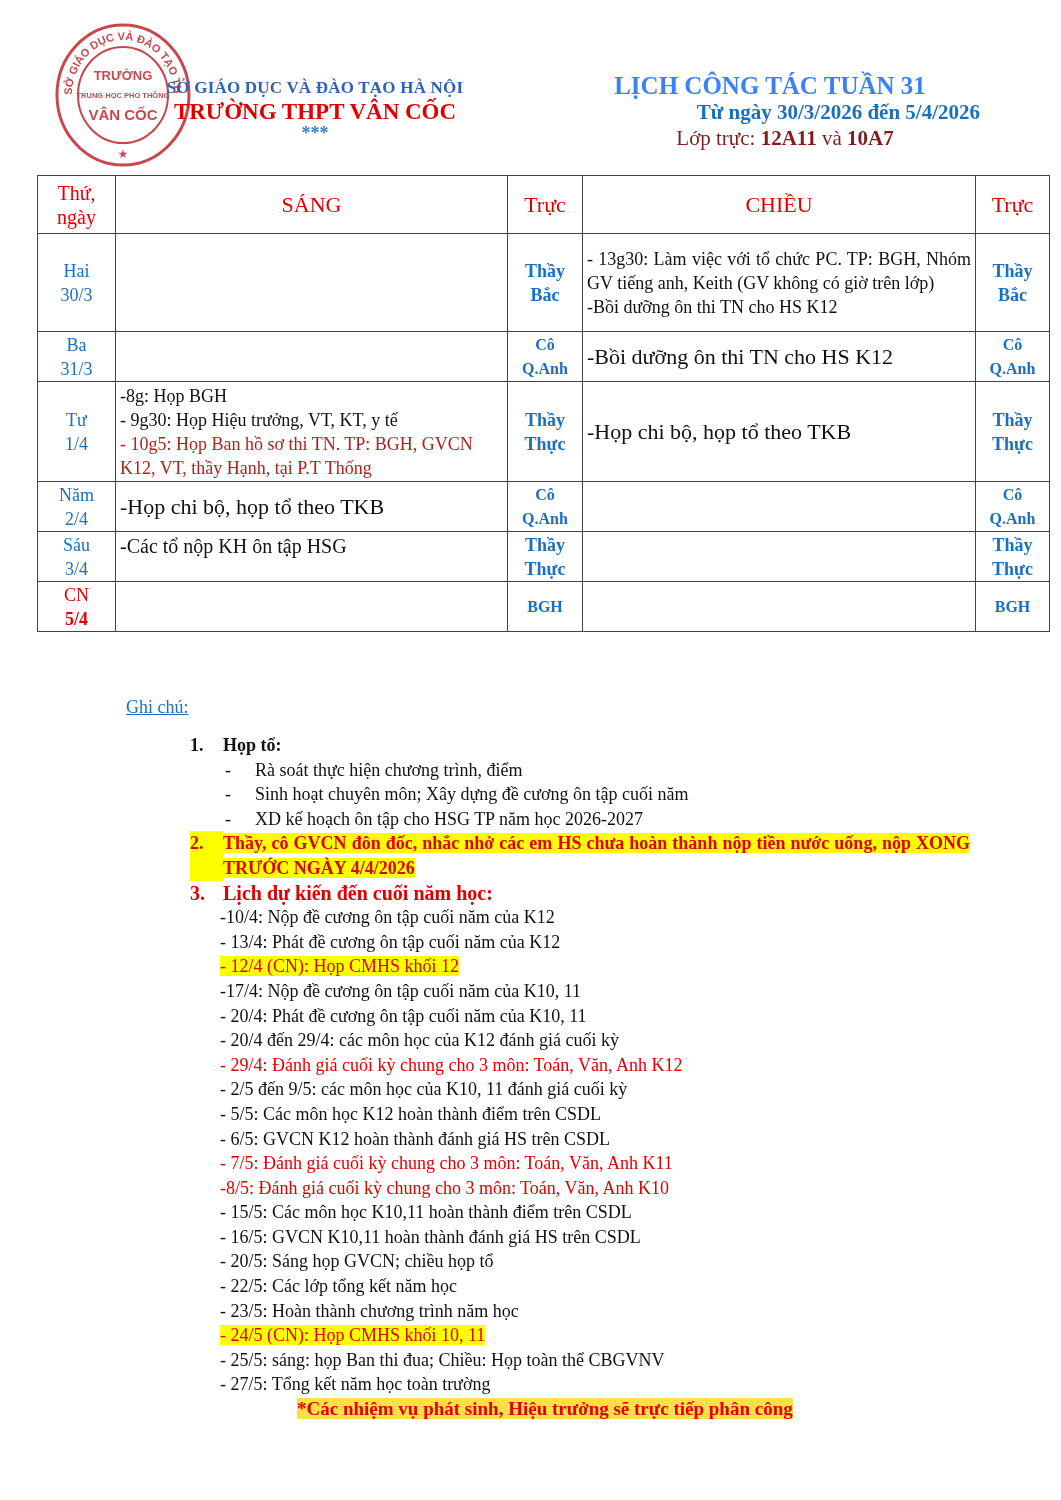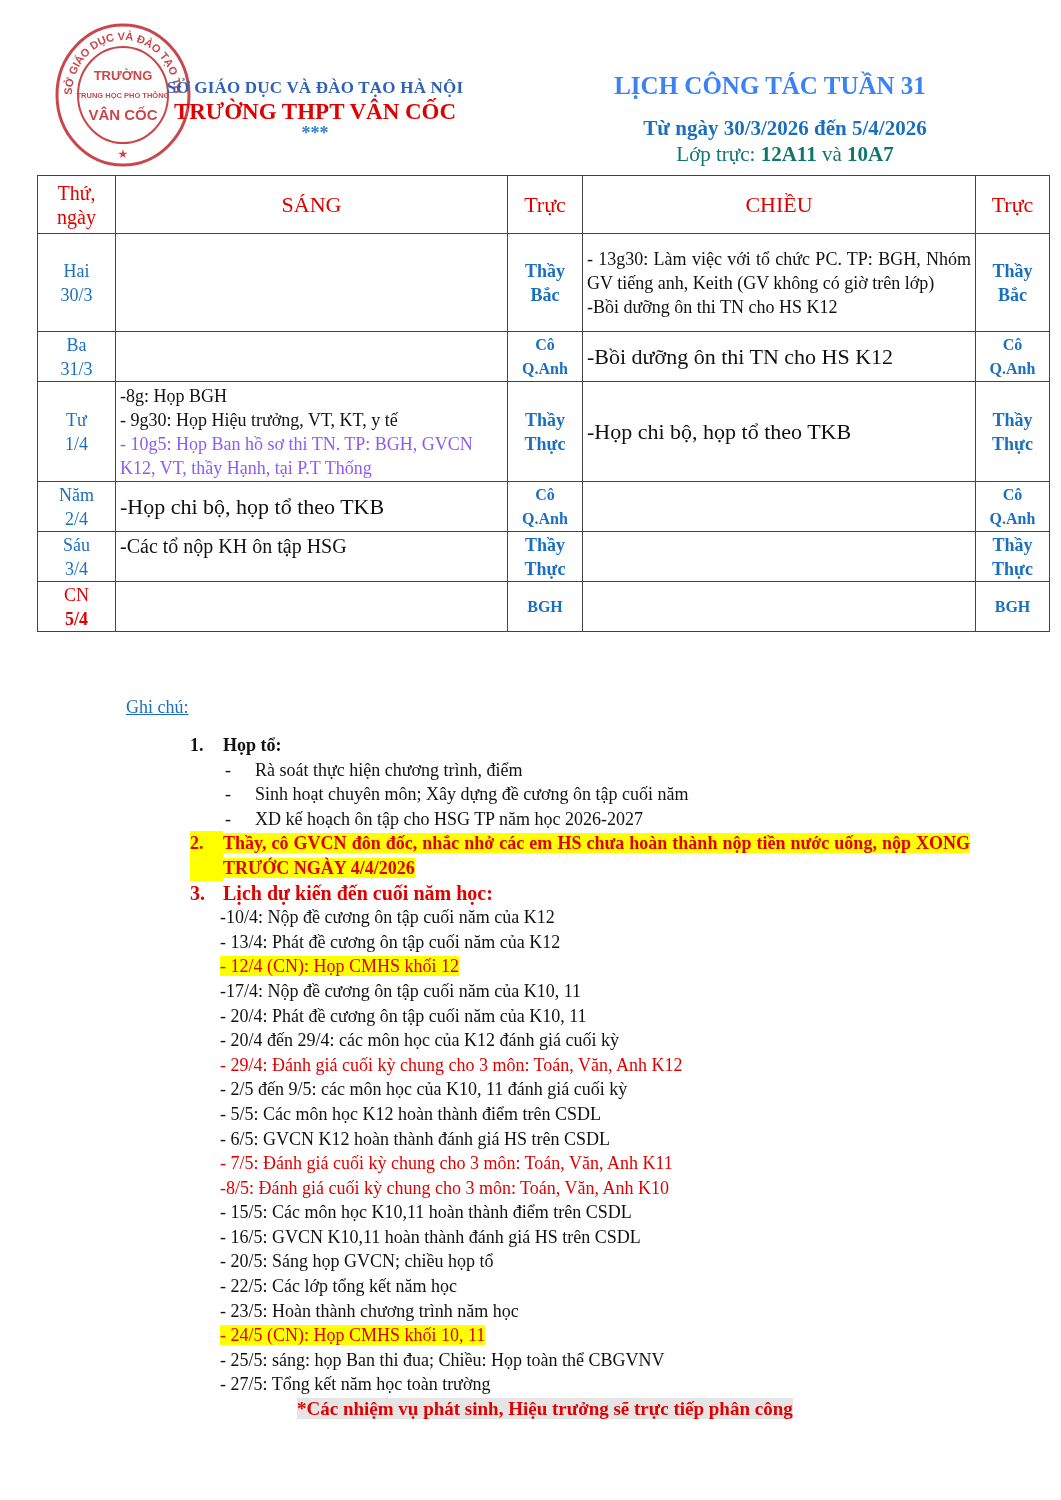--- a/index.html
+++ b/index.html
@@ -6,48 +6,48 @@
   body { width:1061px; height:1500px; position:relative; overflow:hidden;
          font-family:"Liberation Serif", "DejaVu Serif", serif; color:#111; }
   .abs { position:absolute; }
   
   .hdr-left { left:105px; top:78px; width:420px; text-align:center; }
   .dept { color:#2f62b4; font-weight:bold; font-size:17px; letter-spacing:0.2px; }
   .school { color:#e00000; font-weight:bold; font-size:23px; margin-top:1px; }
   .stars { color:#2f7fc8; font-weight:bold; font-size:18px; margin-top:-2px; }
   .hdr-right { left:560px; top:72px; width:420px; text-align:center; }
   .title { color:#3b82f6; font-weight:bold; font-size:25px;text-align:center; }
-  .daterange { color:#1a6fbf; font-weight:bold; font-size:21px; margin-top:16px; padding-left:30px;}
-  .duty-class { color:#0f766e; font-size:21px; margin-top:1px; padding-left:30px;}
+  .daterange { color:#1a6fbf; font-weight:bold; font-size:21px; margin-top:0px; padding-left:30px;text-align:right;}
+  .duty-class { color:#7f1d1d; font-size:21px; margin-top:1px; padding-left:30px;}
   .duty-class b { font-weight:bold; }
   
   .stamp { left:54px; top:22px; width:138px; height:146px; opacity:0.85; }
   
   table.sched { position:absolute; left:37px; top:175px; width:1012px; border-collapse:collapse; table-layout:fixed; }
   table.sched td, table.sched th { border:1.3px solid #444; padding:0 4px; vertical-align:middle; }
   th { font-weight:normal; color:#e00000; font-size:22px; }
   th.day-h { font-size:20px; line-height:24px; }
   td.day { color:#1a6fbf; text-align:center; font-size:18px; line-height:24px; }
   td.day.sun { color:#e00000; }
   td.day.sun .d2 { font-weight:bold; }
   td.duty { color:#1a6fbf; text-align:center; font-weight:bold; font-size:18px; line-height:24px; }
   td.duty.small { font-size:16px; }
   td.act { font-size:18px; line-height:24px; }
   td.act.big { font-size:22px; }
-  td.act .red { color:#8b5cf6; }
+  td.act .red { color:#b91c1c; }
   .just { text-align:justify; text-align-last:left; }
   
   .notes-title { left:126px; top:697px; color:#1a6fbf; font-weight:normal; font-size:18px; text-decoration:underline;text-align:center; }
   .notes { left:190px; top:733px; width:780px; font-size:18px; line-height:24.6px; }
   .n-h { font-weight:bold; }
   .num { display:inline-block; width:33px; }
   .sub { padding-left:35px; }
   .sub .dash { display:inline-block; width:30px; }
   .hl-y { background:#ffff00; }
-  .hl-c { background:#e5e5e5; }
+  .hl-c { background:#fde047; }
   .red { color:#e00000; }
   .rb { color:#e00000; font-weight:bold; }
   .item2 { display:flex; }
   .item2 .num { flex:0 0 33px; }
   .sched-list { padding-left:30px; }
   .closing { text-align:left; padding-left:107px; font-weight:bold; font-size:19px; color:#e00000; }
 </style>
 </head>
 <body>
 

